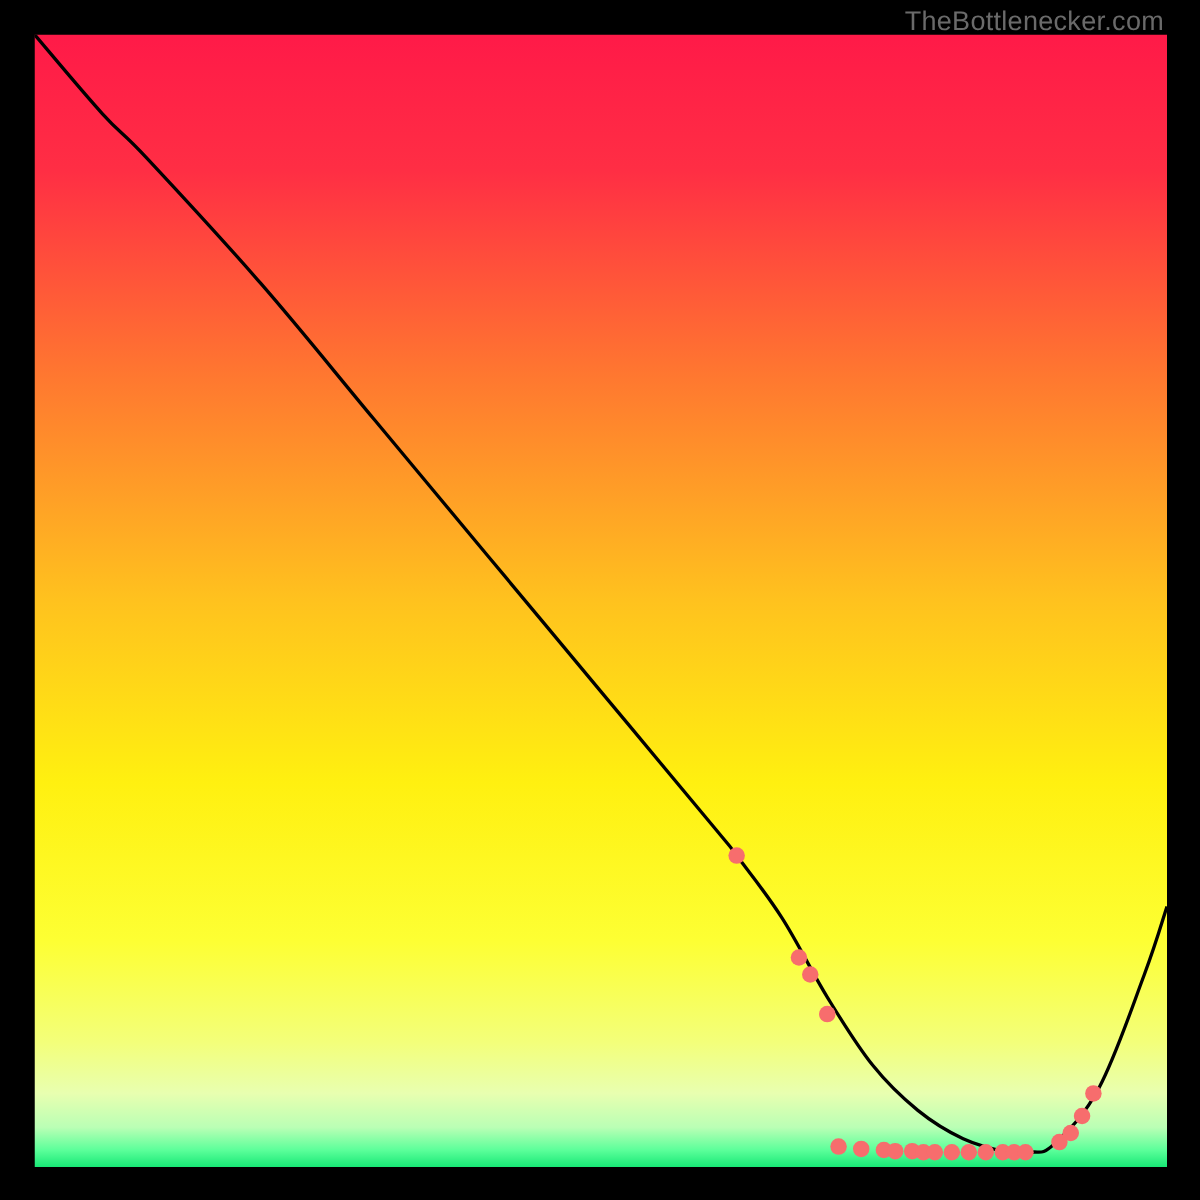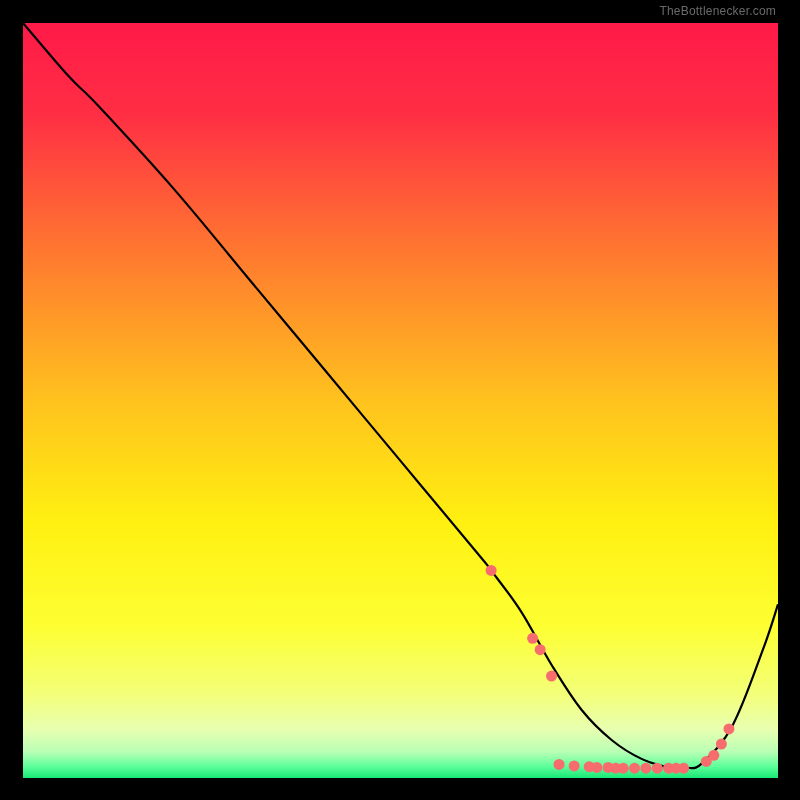--- a/index.html
+++ b/index.html
@@ -23,21 +23,21 @@
     position: absolute;
     left: 0;
     top: 0;
     width: 755px;
     height: 755px;
   }
   .attribution {
     position: absolute;
     top: 4px;
     right: 24px;
-    font-size: 12px;
+    font-size: 18px;
     color: #6a6a6a;
     font-weight: 500;
     letter-spacing: 0.2px;
   }
 </style>
 </head>
 <body>
 
 <div class="attribution">TheBottlenecker.com</div>
 

